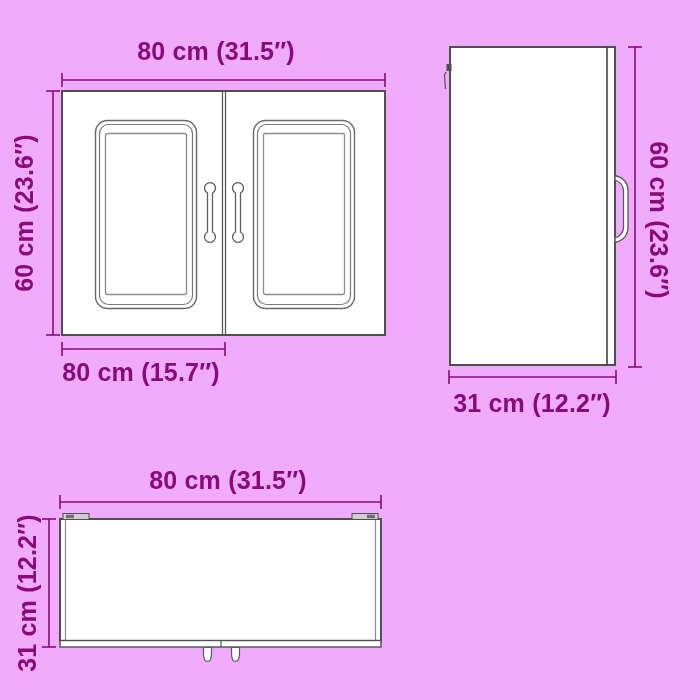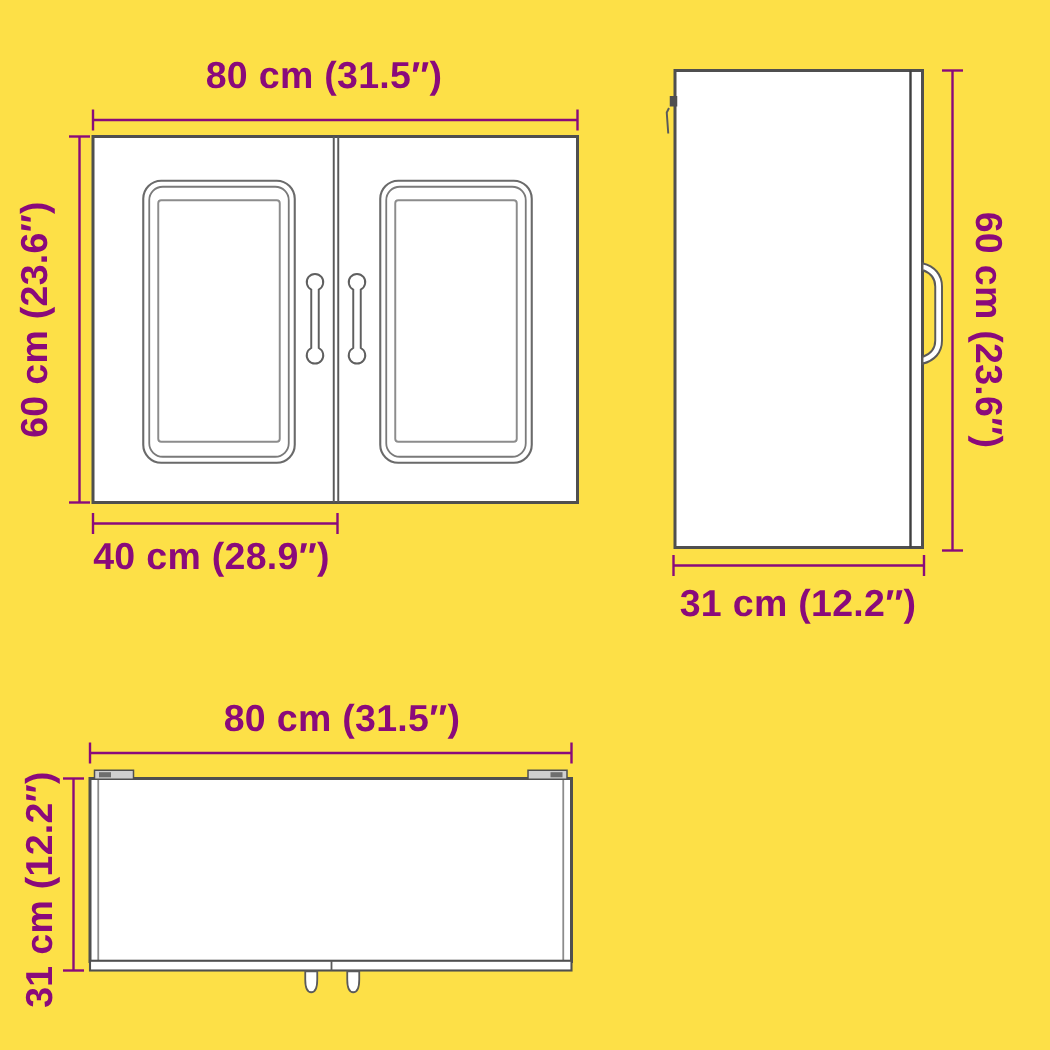--- a/index.html
+++ b/index.html
@@ -1,17 +1,17 @@
 <!DOCTYPE html>
 <html><head>
 <meta charset="utf-8">
 <style>
   html,body{margin:0;padding:0;background:#ffffff;}
   .canvas{
-    position:relative;width:700px;height:700px;background:#fde047;
+    position:relative;width:700px;height:700px;background:#f0abfc;
     font-family:"Liberation Sans",sans-serif;overflow:hidden;
   }
   .artwork{position:absolute;left:0;top:0;}
   .dim-label{
     position:absolute;color:#8A0A7B;font-weight:700;font-size:25px;
     line-height:1;white-space:nowrap;transform:translate(-50%,-50%);
     letter-spacing:0.2px;
   }
   .dim-label.rot-ccw{transform:translate(-50%,-50%) rotate(-90deg);}
   .dim-label.rot-cw{transform:translate(-50%,-50%) rotate(90deg);}
@@ -116,21 +116,21 @@
       <g stroke="#8A0A7B" stroke-width="1.6">
         <line x1="49" y1="519" x2="49" y2="647"></line>
         <line x1="42" y1="519" x2="56" y2="519"></line>
         <line x1="42" y1="647" x2="56" y2="647"></line>
       </g>
     </g>
   </svg>
 
   <div class="dim-label" style="left:216px;top:51px">80 cm (31.5″)</div>
   <div class="dim-label rot-ccw" style="left:24px;top:213px">60 cm (23.6″)</div>
-  <div class="dim-label" style="left:141px;top:372px">40 cm (28.9″)</div>
+  <div class="dim-label" style="left:141px;top:372px">80 cm (15.7″)</div>
 
   <div class="dim-label rot-cw" style="left:658px;top:220px">60 cm (23.6″)</div>
   <div class="dim-label" style="left:532px;top:403px">31 cm (12.2″)</div>
 
   <div class="dim-label" style="left:228px;top:480px">80 cm (31.5″)</div>
   <div class="dim-label rot-ccw" style="left:27px;top:593px">31 cm (12.2″)</div>
 
 </div>
 
 </body></html>

